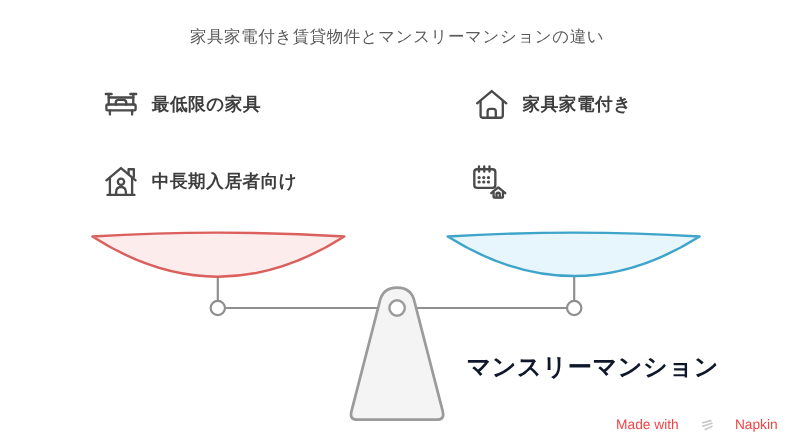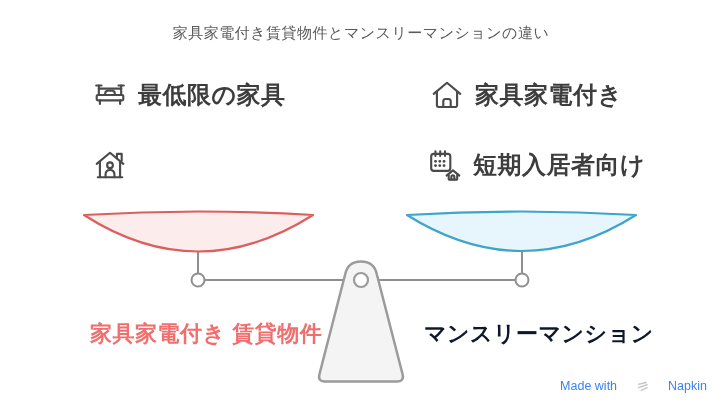--- a/index.html
+++ b/index.html
@@ -8,37 +8,37 @@
     font-family:"Liberation Sans","DejaVu Sans",sans-serif;
   }
   .title{
     position:absolute;top:24px;left:0;width:722px;text-align:center;
     font-size:15px;color:#5a5a5a;letter-spacing:.5px;
   }
   .feature{
     position:absolute;display:flex;align-items:center;gap:11px;height:34px;
   }
   .feature .label{
-    font-size:24px;font-weight:700;color:#3d3d3d;letter-spacing:.5px;white-space:nowrap;
+    font-size:16px;font-weight:700;color:#3d3d3d;letter-spacing:.5px;white-space:nowrap;
   }
   .feature svg{display:block;}
   .icon-stroke{stroke:#4a4a4a;stroke-width:2;fill:none;stroke-linecap:round;stroke-linejoin:round;}
   .pos-l1{left:93px;top:78px;}
   .pos-l2{left:93px;top:148px;}
   .pos-r1{left:430px;top:78px;}
   .pos-r2{left:428px;top:148px;}
   .scale-svg{position:absolute;left:0;top:0;}
   .pan-label{
     position:absolute;top:319px;font-size:22px;font-weight:700;letter-spacing:.5px;white-space:nowrap;
   }
   .pan-label.left{left:90px;color:#ef6e6e;}
   .pan-label.right{left:424px;color:#0f172a;}
   .watermark{
     position:absolute;right:15px;bottom:13px;display:flex;align-items:center;gap:19px;
-    font-size:12.5px;color:#3b82f6;cursor:pointer;
+    font-size:12.5px;color:#ef4444;cursor:pointer;
   }
   .watermark svg{display:block;}
 </style>
 </head>
 <body>
 
 <div class="canvas">
 
   <div class="title">家具家電付き賃貸物件とマンスリーマンションの違い</div>
 
@@ -60,20 +60,21 @@
     <svg width="34" height="34" viewBox="0 0 32 32">
       <g class="icon-stroke">
         <path d="M22.5 9.5 V5.5 h4.5 V12"></path>
         <path d="M3.5 15 L16 4.5 L28.5 15"></path>
         <path d="M6.5 13 V27.5 M25.5 13 V27.5"></path>
         <path d="M4.5 27.5 h23"></path>
         <circle cx="16" cy="16.2" r="2.7"></circle>
         <path d="M11.8 27.5 v-2.2 c0 -3.2 1.8 -4.6 4.2 -4.6 s4.2 1.4 4.2 4.6 v2.2"></path>
       </g>
     </svg>
+    <span class="label">中長期入居者向け</span>
   </div>
 
   <div class="feature pos-r1">
     <svg width="34" height="34" viewBox="0 0 32 32">
       <g class="icon-stroke">
         <path d="M3.5 15 L16 4.5 L28.5 15"></path>
         <path d="M6.5 13 V25.5 a1.8 1.8 0 0 0 1.8 1.8 h15.4 a1.8 1.8 0 0 0 1.8 -1.8 V13"></path>
         <path d="M12.5 27.3 v-5.3 a2.2 2.2 0 0 1 2.2 -2.2 h2.6 a2.2 2.2 0 0 1 2.2 2.2 v5.3"></path>
       </g>
     </svg>
@@ -86,41 +87,39 @@
         <rect x="3" y="5.5" width="18" height="16" rx="2.4"></rect>
         <path d="M7 3 v4.5 M11.5 3 v4.5 M16 3 v4.5"></path>
         <path d="M7 12.5 h.2 M11 12.5 h.2 M15 12.5 h.2 M7 16.5 h.2 M11 16.5 h.2 M15 16.5 h.2" stroke-width="2.6"></path>
       </g>
       <g class="icon-stroke" fill="#ffffff">
         <path d="M17.5 26 l6 -5 l6 5" fill="#fff"></path>
         <path d="M19.5 24.5 V29 a.8 .8 0 0 0 .8 .8 h6.4 a.8 .8 0 0 0 .8 -.8 V24.5" fill="#fff"></path>
         <path d="M22 29.6 v-2.6 a1.4 1.4 0 0 1 2.8 0 v2.6"></path>
       </g>
     </svg>
-    <span class="label">短期入居者向け</span>
   </div>
 
   <svg class="scale-svg" width="722" height="406" viewBox="0 0 722 406">
 
     <path d="M198 246 V276 M522 245 V276" stroke="#8f8f8f" stroke-width="2" fill="none"></path>
 
     <line x1="198" y1="280" x2="522" y2="280" stroke="#8f8f8f" stroke-width="2"></line>
 
     <path d="M84 215 Q 198 208 313 215 Q 198 288 84 215 Z" stroke-width="2.2" stroke-linejoin="round" fill="#fdecec" stroke="#da5f5d"></path>
 
     <path d="M407 215 Q 522 208 636 215 Q 522 287 407 215 Z" stroke-width="2.2" stroke-linejoin="round" fill="#e6f6fc" stroke="#3ea4c9"></path>
 
     <circle cx="198" cy="280" r="6.5" fill="#ffffff" stroke="#8f8f8f" stroke-width="2"></circle>
     <circle cx="522" cy="280" r="6.5" fill="#ffffff" stroke="#8f8f8f" stroke-width="2"></circle>
 
     <path d="M345 275 Q 347.5 261.5 361 261.5 Q 374.5 261.5 377 275 L 402.5 374 Q 404.5 381.5 397 381.5 L 325 381.5 Q 317.5 381.5 319.5 374 Z" stroke-width="2.5" stroke-linejoin="round" fill="#f4f4f4" stroke="#9b9b9b"></path>
     <circle cx="361" cy="280" r="7" fill="#ffffff" stroke="#9b9b9b" stroke-width="2.2"></circle>
   </svg>
 
-  <div class="pan-label left">家具家電付き 賃貸物件</div>
   <div class="pan-label right">マンスリーマンション</div>
 
   <div class="watermark">
     <span>Made with</span>
     <svg width="13" height="13" viewBox="0 0 14 14">
       <g stroke="#c7c7c7" stroke-width="1.6" stroke-linecap="round" fill="none">
         <path d="M3 4.6 L11 2.6"></path>
         <path d="M3 8 L12 5.2"></path>
         <path d="M5.5 11.2 L12 8.2"></path>
       </g>

